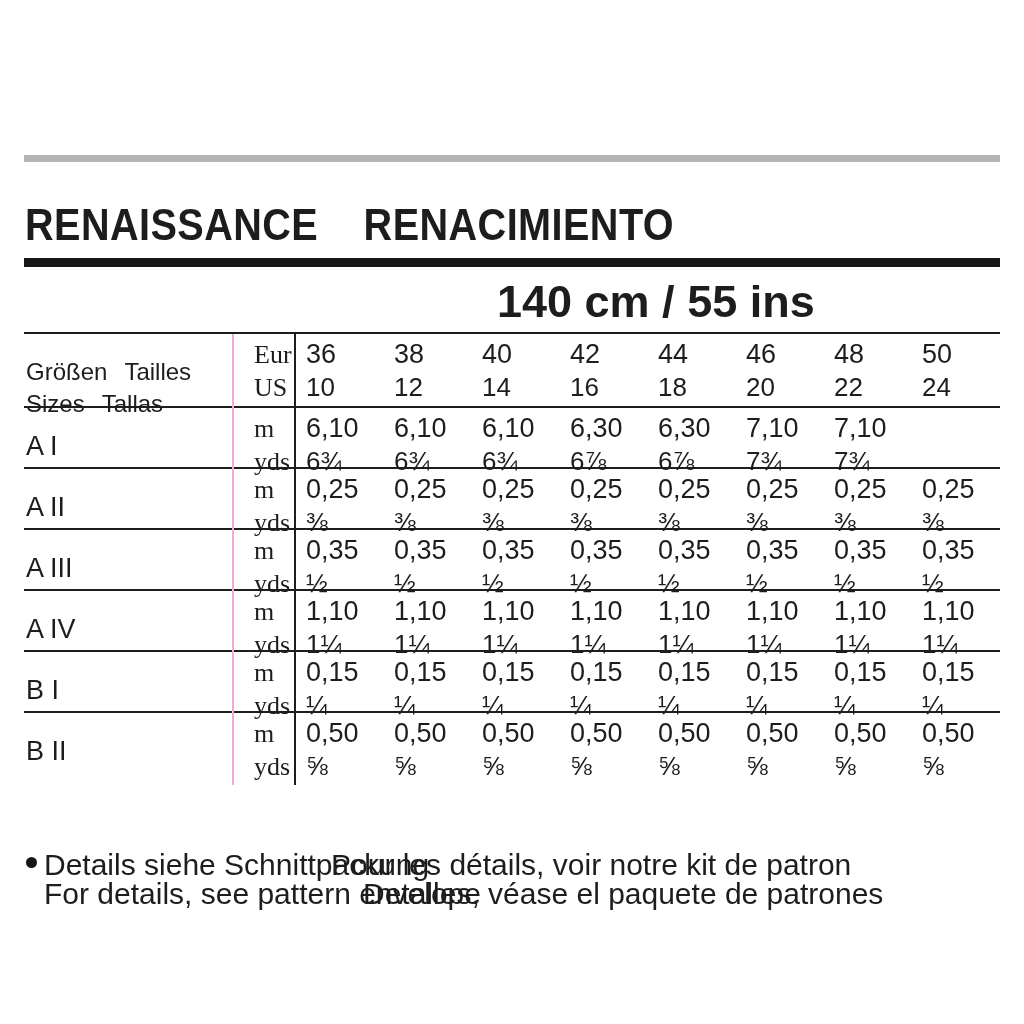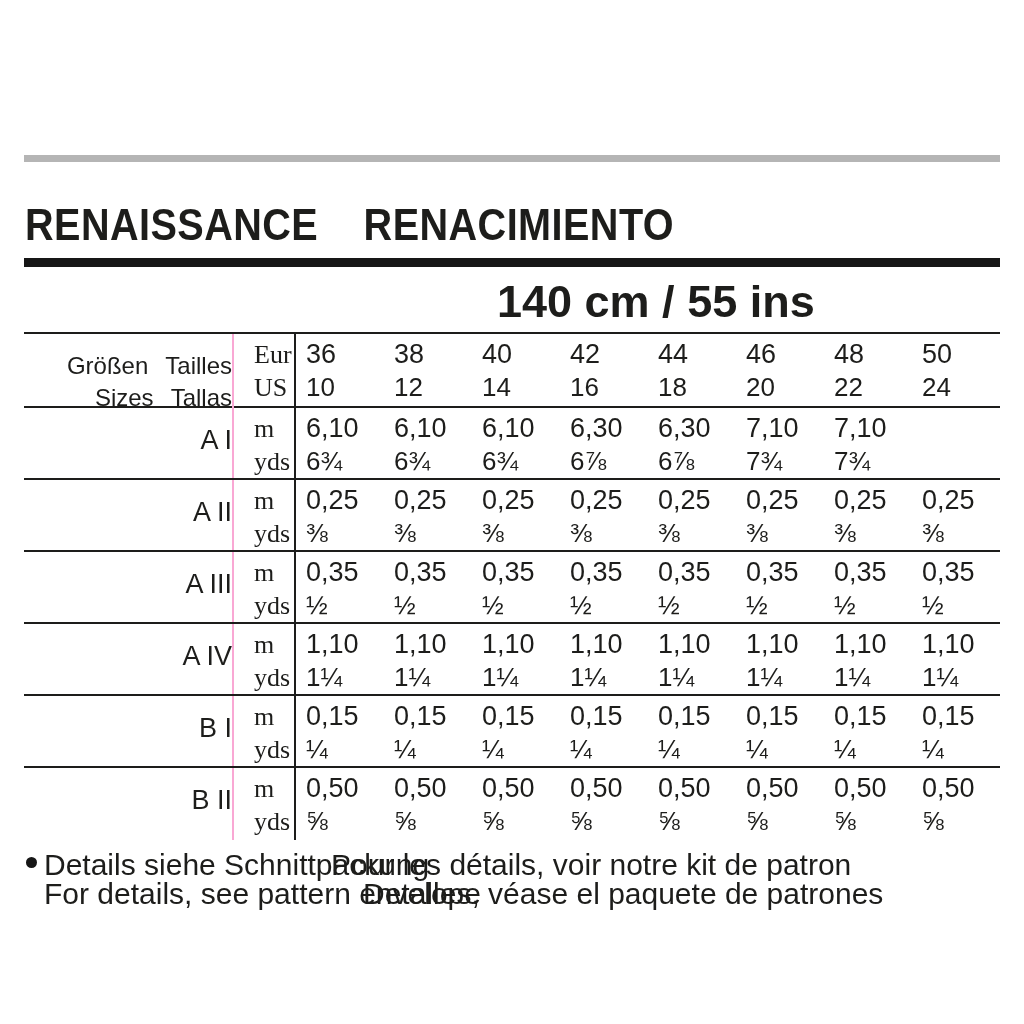--- a/index.html
+++ b/index.html
@@ -14,24 +14,24 @@
   .title-row{position:absolute;left:25px;top:203px;line-height:1;white-space:nowrap;}
   .condensed{display:inline-block;transform:scaleX(0.9);transform-origin:0 0;}
   .ttl{font-size:44px;font-weight:bold;letter-spacing:0.5px;}
   .ttl-gap{margin-left:46px;}
 
   .fabric-width{position:absolute;left:497px;top:279px;font-size:45px;font-weight:bold;line-height:1;white-space:nowrap;}
 
   .size-table{position:absolute;left:24px;top:332px;width:976px;}
   .trow{display:grid;grid-template-columns:208px 64px repeat(8,88px);box-sizing:border-box;}
   .trow.header{height:76px;border-top:2px solid #1d1d1b;border-bottom:2px solid #1d1d1b;}
-  .trow.body{height:72px;border-bottom:2px solid #1d1d1b;}
+  .trow.body{height:61px;border-bottom:2px solid #1d1d1b;}
   .trow.body.last{height:72px;border-bottom:none;}
   .cell{box-sizing:border-box;padding-top:4px;display:flex;flex-direction:column;}
-  .label-cell{padding-left:2px;padding-top:16px;align-items:flex-end;}
+  .label-cell{padding-left:2px;padding-top:22px;}
   .unit-cell{border-left:2px solid #f9a8d4;border-right:2px solid #1d1d1b;padding-left:20px;font-family:Liberation Serif, serif;}
   .val-cell{padding-left:10px;}
   .line{display:block;line-height:33px;white-space:nowrap;}
   .t27{font-size:27px;}
   .t26{font-size:26px;}
   .t24{font-size:24px;line-height:32px;}
   .bold{font-weight:normal;}
   .corner .line{word-spacing:0.45em;}
 
   .footer{position:absolute;left:20px;top:848px;width:976px;font-size:30px;}

